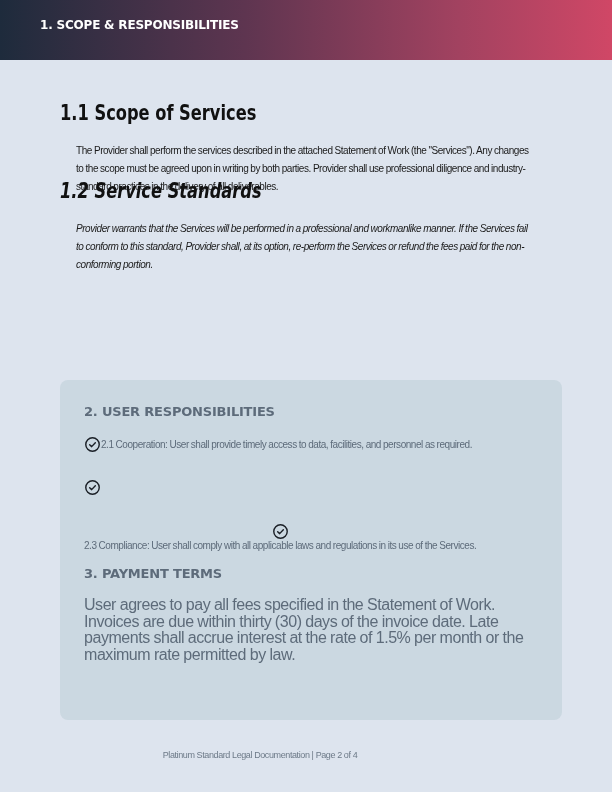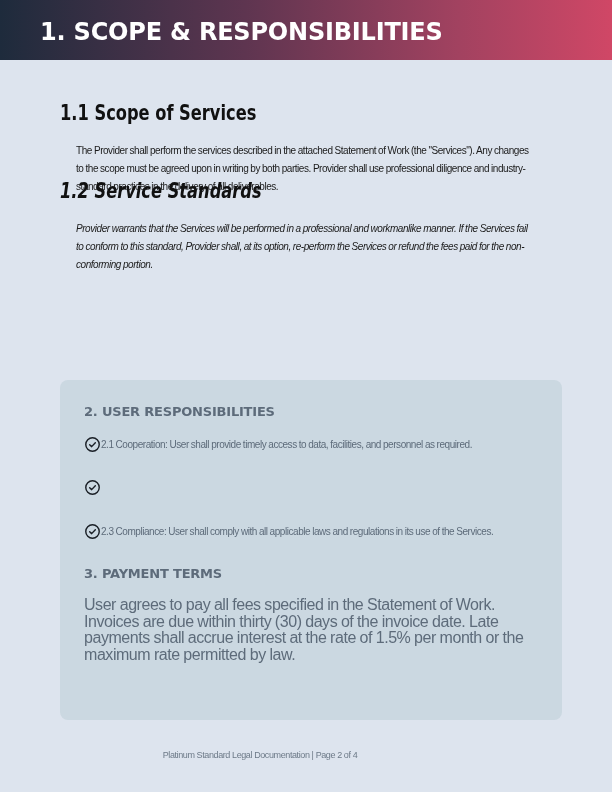--- a/index.html
+++ b/index.html
@@ -7,21 +7,21 @@
       width: 612px; height: 792px; position: relative; overflow: hidden;
       background: #dde4ee;
       font-family: "Liberation Sans", sans-serif;
     }
     .header-band {
       position: absolute; left: 0; top: 0; width: 612px; height: 60px;
       background: linear-gradient(90deg, #1e2b3c 0%, #5e3550 40%, #a24260 75%, #d04766 100%);
     }
     .header-title {
       position: absolute; left: 40px; top: 18px;
-      color: #ffffff; font-weight: bold; font-size: 24px; letter-spacing: -0.2px;
+      color: #ffffff; font-weight: bold; font-size: 12px; letter-spacing: -0.2px;
       font-family: "DejaVu Sans", sans-serif;
     }
     .section {
       position: absolute; left: 60px; width: 492px;
     }
     .sec-title {
       margin: 0; font-family: "DejaVu Sans Condensed", "DejaVu Sans", sans-serif;
       font-weight: bold; font-size: 21px; color: #111111; line-height: 26px;
       transform: scaleX(0.86); transform-origin: left center; white-space: nowrap;
     }
@@ -86,21 +86,21 @@
     <span class="resp-text">2.1 Cooperation: User shall provide timely access to data, facilities, and personnel as required.</span>
   </div>
 
   <div class="resp-item" style="top:99px;">
     <svg viewBox="0 0 24 24" fill="none" stroke="#1a1f26" stroke-width="2" stroke-linecap="round" stroke-linejoin="round">
       <circle cx="12" cy="12" r="9.5"></circle>
         <path d="M8 12.3l2.8 2.7L16 9.5"></path>
     </svg>
   </div>
 
-  <div class="resp-item" style="top:143px;">
+  <div class="resp-item" style="top:143px;flex-direction:column;">
     <svg viewBox="0 0 24 24" fill="none" stroke="#1a1f26" stroke-width="2" stroke-linecap="round" stroke-linejoin="round">
       <circle cx="12" cy="12" r="9.5"></circle>
         <path d="M8 12.3l2.8 2.7L16 9.5"></path>
     </svg>
     <span class="resp-text">2.3 Compliance: User shall comply with all applicable laws and regulations in its use of the Services.</span>
   </div>
 
   <h3 class="panel-heading" style="top:186px;">3. PAYMENT TERMS</h3>
   <p class="payment-body">User agrees to pay all fees specified in the Statement of Work. Invoices are due within thirty (30) days of the invoice date. Late payments shall accrue interest at the rate of 1.5% per month or the maximum rate permitted by law.</p>
 </div>

